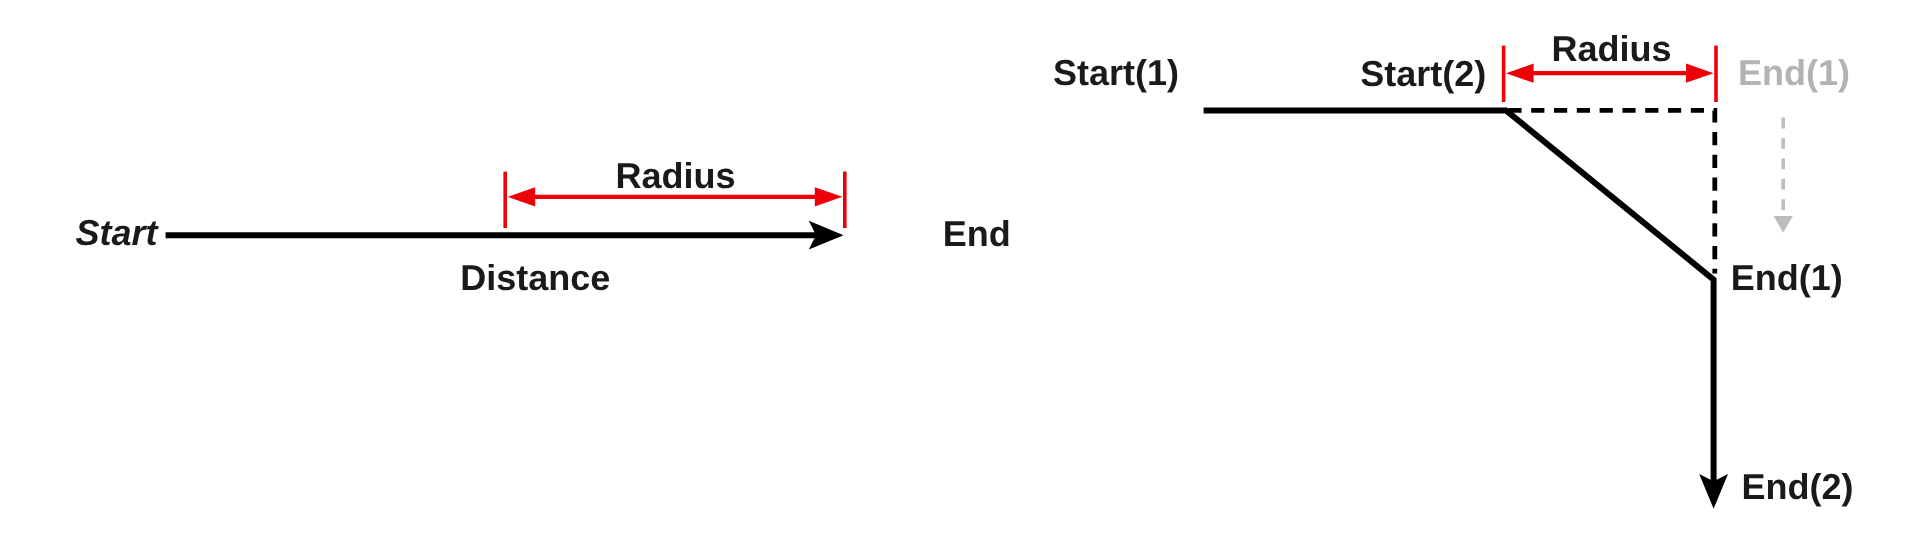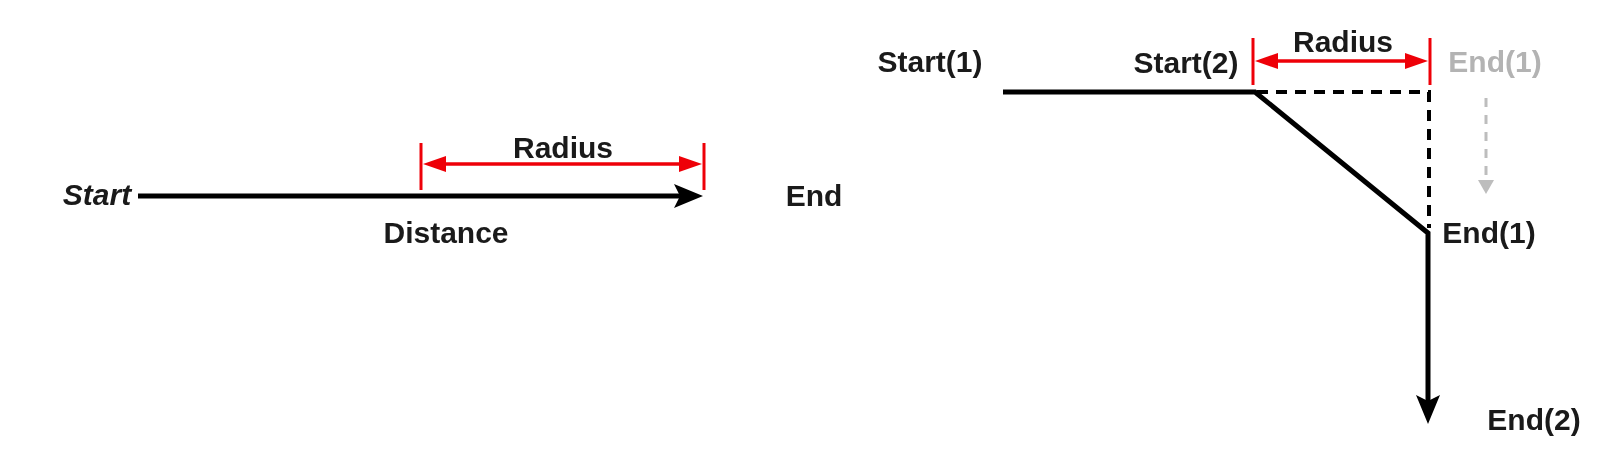--- a/index.html
+++ b/index.html
@@ -74,15 +74,15 @@
   <div class="lbl" style="left:930px; top:62px;">Start(1)</div>
 
   <div class="lbl" style="left:1186px; top:63px;">Start(2)</div>
 
   <div class="lbl" style="left:1343px; top:42px;">Radius</div>
 
   <div class="lbl ghost" style="left:1495px; top:62px;">End(1)</div>
 
   <div class="lbl" style="left:1489px; top:233px;">End(1)</div>
 
-  <div class="lbl" style="left:1498px; top:420px;margin-left:36px;">End(2)</div>
+  <div class="lbl" style="left:1498px; top:407px;">End(2)</div>
 
 </div>
 
 </body></html>

